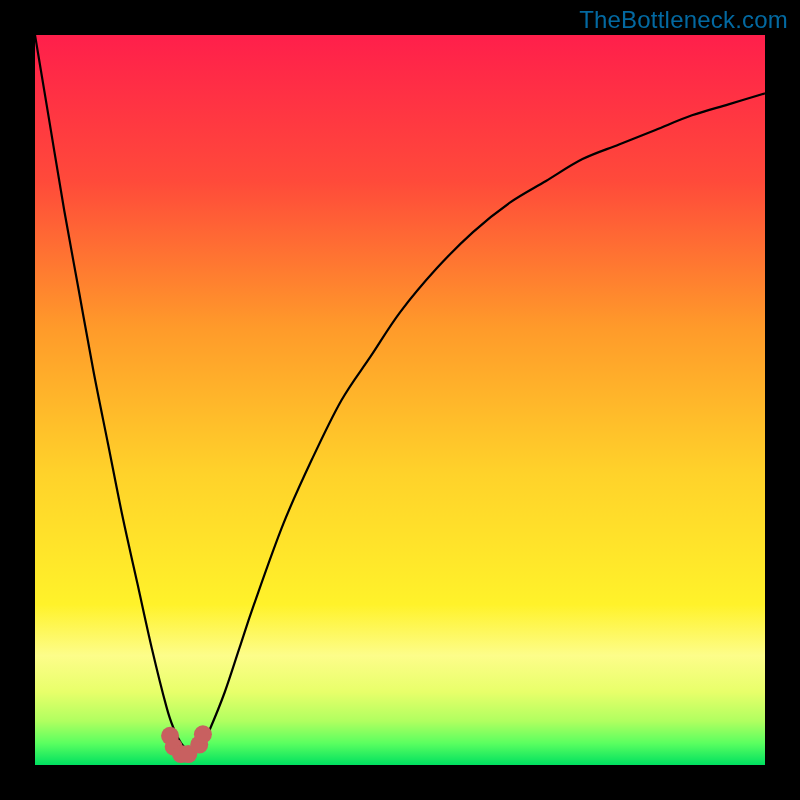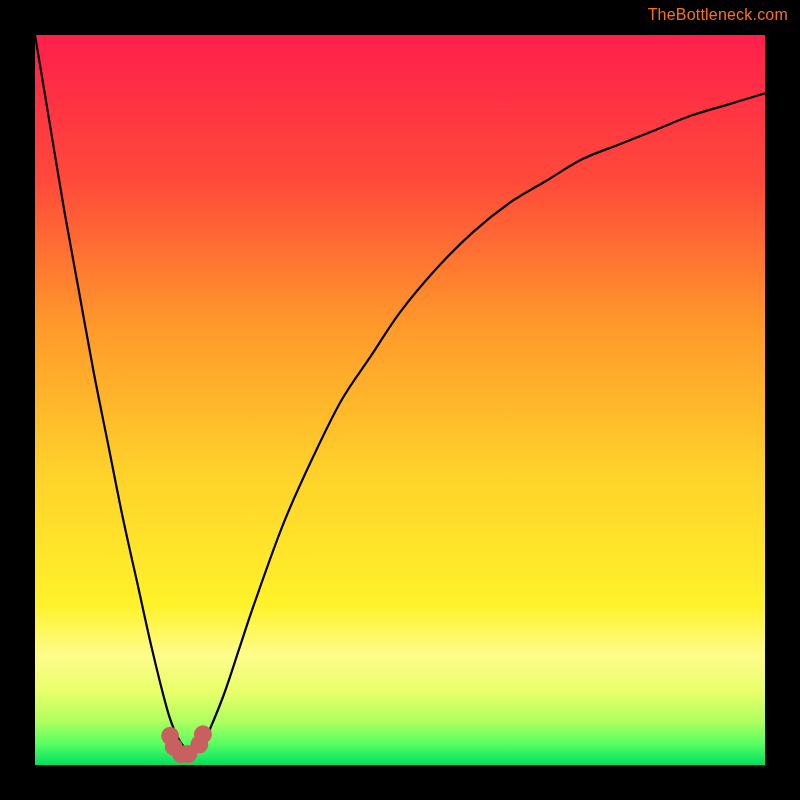--- a/index.html
+++ b/index.html
@@ -33,22 +33,22 @@
   .curve-svg {
     position: absolute;
     top: 0; left: 0;
     width: 730px;
     height: 730px;
   }
   .watermark {
     position: absolute;
     top: 6px;
     right: 12px;
-    color: #f97316;
-    font-size: 16px;
+    color: #0369a1;
+    font-size: 24px;
     font-weight: 400;
     letter-spacing: 0.2px;
     margin-left: 19px;
   }
 </style>
 </head>
 <body>
 
 <div class="frame">
 

